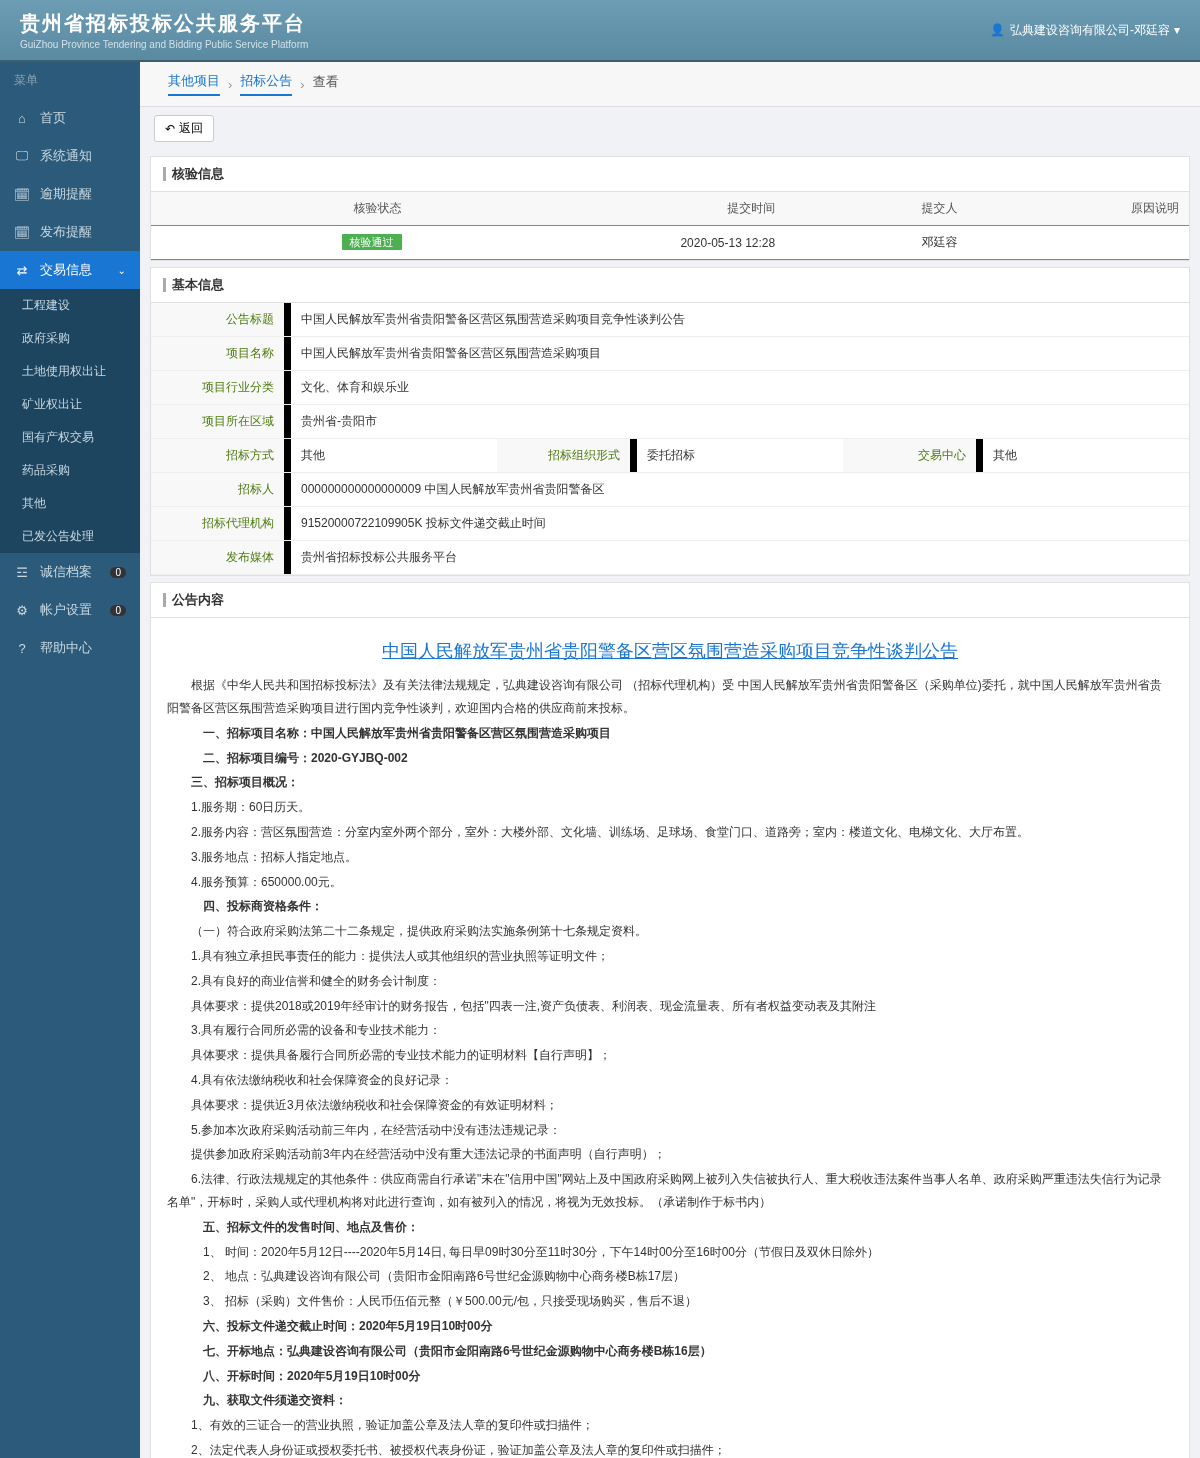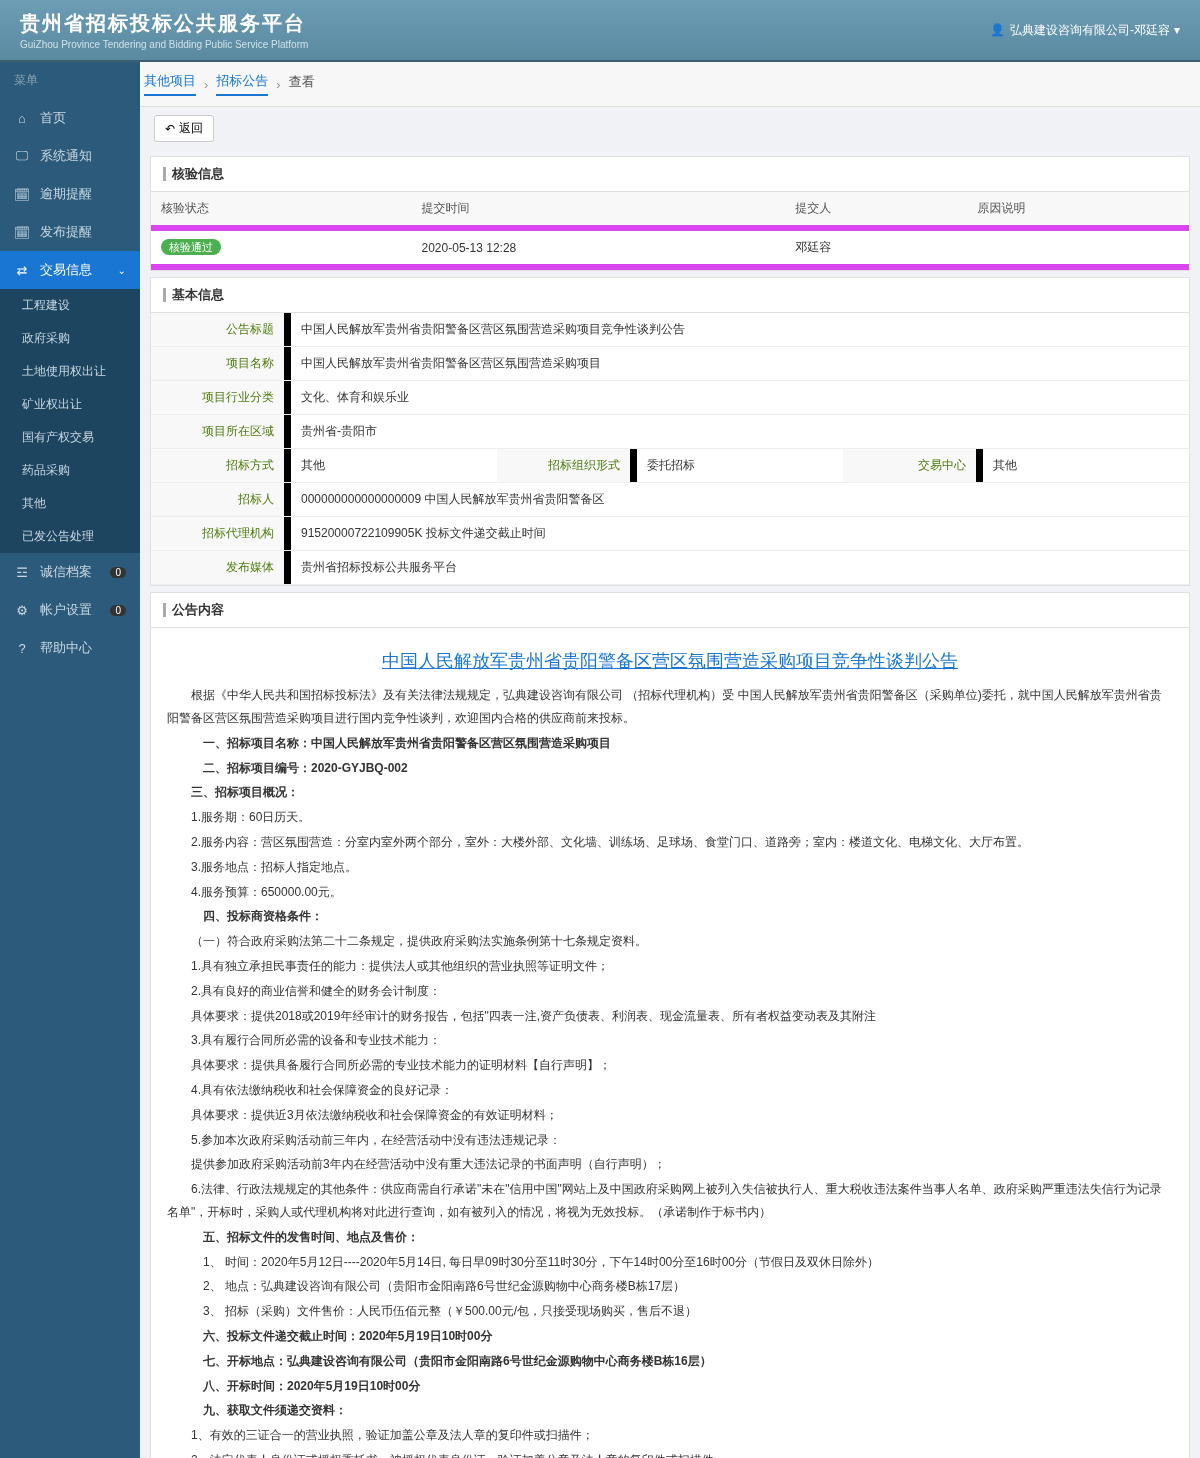--- a/index.html
+++ b/index.html
@@ -17,35 +17,35 @@
     .menu-item { display: flex; align-items: center; padding: 10px 14px; cursor: pointer; font-size: 13px; gap: 10px; }
     .menu-item.active { background: #1976d2; color: #fff; }
     .menu-item .badge { margin-left: auto; background: #333; color: #fff; border-radius: 8px; padding: 0 5px; font-size: 10px; }
     .menu-item .chev { margin-left: auto; font-size: 10px; }
     .sub-menu { background: #1e4560; padding-left: 8px; }
     .sub-menu .menu-item { padding: 8px 14px; font-size: 12px; }
     .icon { width: 16px; display: inline-flex; justify-content: center; }
     
     .main { flex: 1; padding: 0; overflow: auto; }
     
-    .breadcrumb { padding: 10px 4px; display: flex; align-items: center; gap: 8px; font-size: 13px; border-bottom: 1px solid #ddd; background: #f7f7f7; }
+    .breadcrumb { padding: 10px 28px; display: flex; align-items: center; gap: 8px; font-size: 13px; border-bottom: 1px solid #ddd; background: #f7f7f7; }
     .breadcrumb-item { color: #555; padding-bottom: 4px; }
     .breadcrumb-item.active-tab { color: #1976d2; border-bottom: 2px solid #1976d2; }
     .breadcrumb-sep { color: #999; }
     
     .back-btn { margin: 8px 14px; padding: 4px 10px; border: 1px solid #ccc; background: #fff; border-radius: 3px; cursor: pointer; font-size: 12px; display: inline-flex; align-items: center; gap: 4px; }
     
     .panel { background: #fff; margin: 6px 10px; border: 1px solid #e0e0e0; }
     .panel-header { padding: 8px 12px; border-bottom: 1px solid #e0e0e0; font-size: 13px; font-weight: bold; display: flex; align-items: center; gap: 6px; }
     .panel-header::before { content: ""; width: 3px; height: 14px; background: #aaa; display: inline-block; }
     
     .table { width: 100%; border-collapse: collapse; }
-    .table th, .table td { padding: 8px 10px; text-align: left; border-bottom: 6px solid #d946ef; font-size: 12px; }
+    .table th, .table td { padding: 8px 10px; text-align: right; border-bottom: 1px solid #d946ef; font-size: 12px; }
     .table th { background: #f8f8f8; font-weight: normal; color: #555; }
-    .status-badge { background: #4caf50; color: #fff; padding: 2px 8px; border-radius: 8px; font-size: 11px; }
+    .status-badge { background: #4caf50; color: #fff; padding: 2px 8px; border-radius: 1px; font-size: 11px; }
     
     .info-grid { display: grid; }
     .info-row { display: grid; grid-template-columns: 140px 1fr; border-bottom: 1px solid #eee; }
     .info-row.four { grid-template-columns: 140px 1fr 140px 1fr 140px 1fr; }
     .info-label { background: #f8f8f8; padding: 8px 10px; text-align: right; color: #4d7c0f; font-size: 12px; border-right: 7px solid #000000; }
     .info-value { padding: 8px 10px; font-size: 12px; }
     
     .content-body { padding: 10px 16px; font-size: 12px; line-height: 1.9; }
     .content-title { text-align: center; font-size: 18px; color: #1976d2; margin: 6px 0; text-decoration: underline; }
     .content-body p { margin: 2px 0; }

